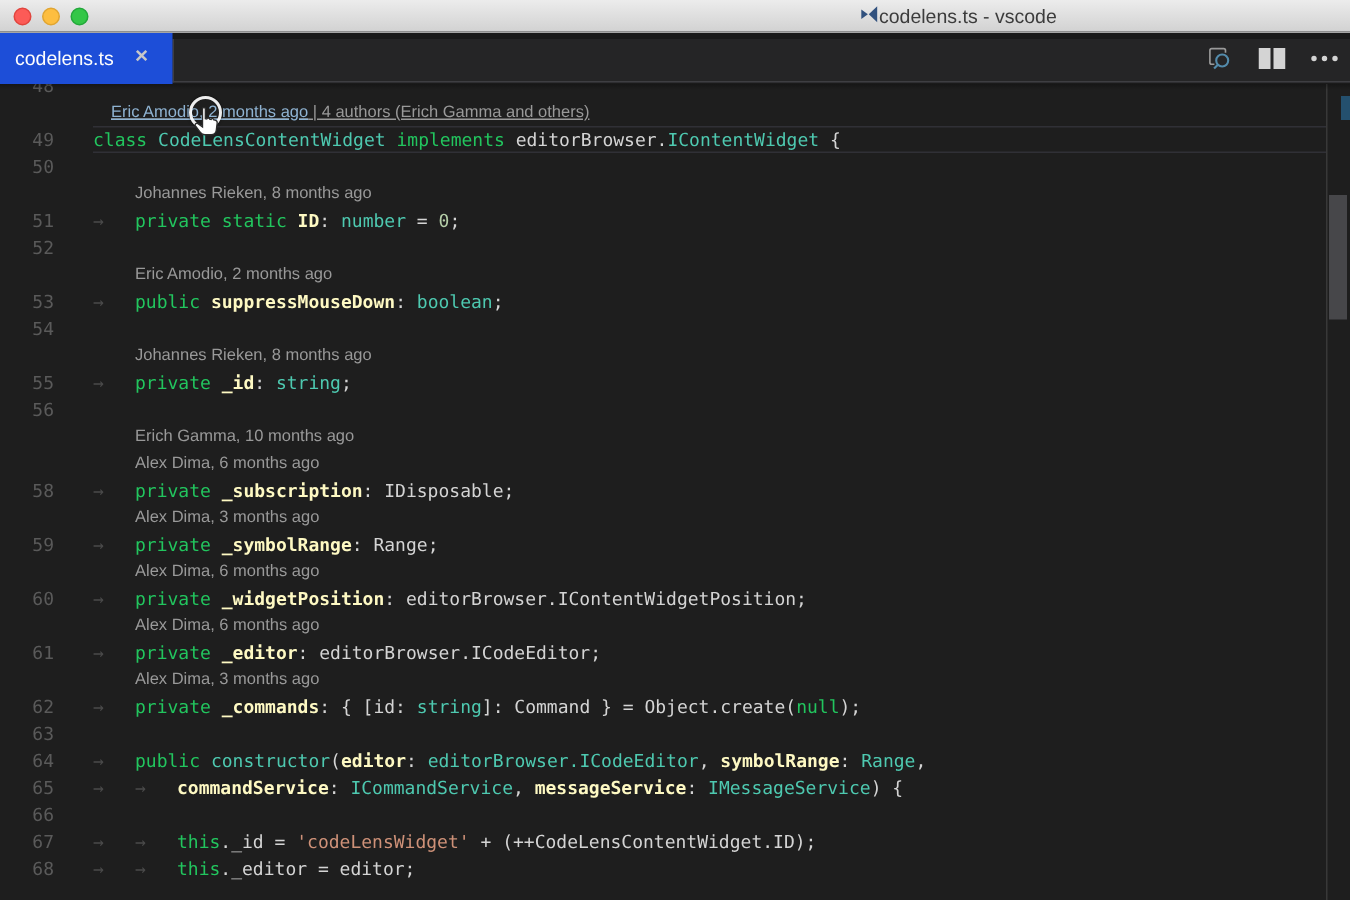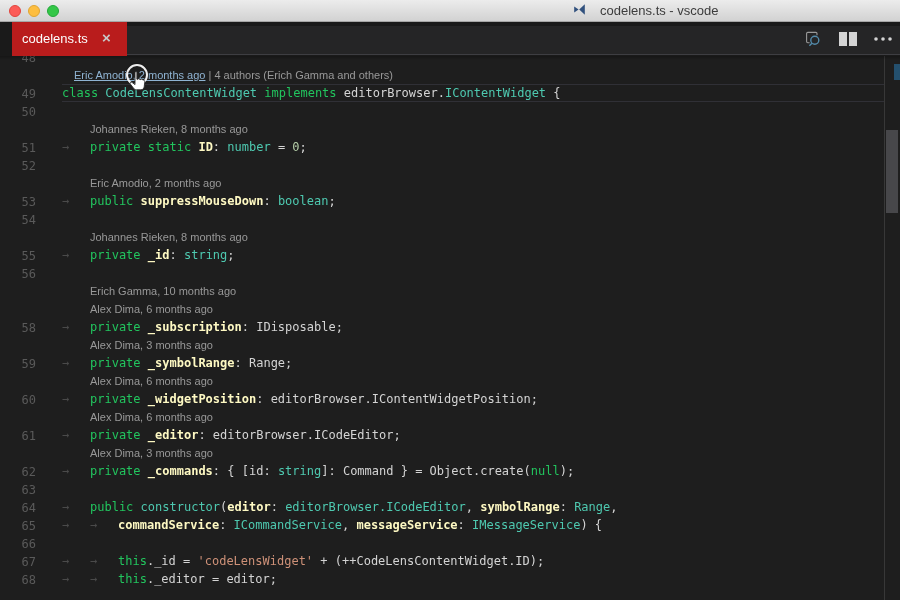--- a/index.html
+++ b/index.html
@@ -6,26 +6,26 @@
   .window{position:relative;width:900px;height:600px;overflow:hidden;background:#1e1e1e;
           font-family:"Liberation Sans",sans-serif;}
 
   
   .titlebar{position:absolute;top:0;left:0;width:900px;height:22px;
             background:linear-gradient(#ececec,#d2d2d2);border-bottom:1px solid #a6a6a6;box-sizing:border-box;}
   .tl{position:absolute;top:5px;width:12px;height:12px;border-radius:50%;box-sizing:border-box;}
   .tl.red{left:9px;background:#fc5b57;border:1px solid #e1453e;}
   .tl.yellow{left:28px;background:#fdbe40;border:1px solid #e0a532;}
   .tl.green{left:47px;background:#34c748;border:1px solid #23a83b;}
-  .title-group{position:absolute;left:573px;top:3px;display:flex;align-items:flex-start;gap:14px;}
+  .title-group{position:absolute;left:573px;top:3px;display:flex;align-items:flex-start;gap:0;}
   .win-title{font-size:13px;color:#3c3c3c;}
 
   
   .tabstrip{position:absolute;top:22px;left:0;width:900px;height:34px;background:#1a1a1a;}
-  .tab{position:absolute;left:12px;top:0;width:115px;height:34px;background:#b91c1c;}
+  .tab{position:absolute;left:0;top:0;width:115px;height:34px;background:#1d4ed8;}
   .tab-label{position:absolute;left:10px;top:9px;font-size:13px;color:#fdfdfd;}
   .tab-close{position:absolute;left:90px;top:8px;font-size:15px;font-weight:bold;color:#c8c8c8;line-height:16px;cursor:pointer;}
   .strip-rest{position:absolute;left:115px;top:4px;right:0;height:29px;background:#252526;
               border-left:1px solid #3e3e42;border-bottom:1px solid #3e3e42;box-sizing:border-box;}
   .tab-actions{position:absolute;right:6px;top:0;height:34px;display:flex;align-items:center;gap:13px;}
   .action-btn{display:inline-flex;align-items:center;justify-content:center;width:22px;height:22px;cursor:pointer;}
 
   
   .editor{position:absolute;top:56px;left:0;width:900px;height:544px;background:#1e1e1e;overflow:hidden;}
   .top-shadow{position:absolute;top:0;left:0;right:0;height:4px;
@@ -110,21 +110,21 @@
 
   <div class="editor">
     <div class="top-shadow"></div>
     <div id="rows">
         <div class="row code">
           <span class="gutter"><span class="lnum">48</span></span>
           <span class="content"></span>
         </div>
         <div class="row lens">
           <span class="gutter"><span class="lnum"></span></span>
-          <span class="content" style="padding-left: 12px;"><span class="lens-link">Eric Amodio, 2 months ago</span><span class="lens-text"> | 4 authors (Erich Gamma and others)</span></span>
+          <span class="content" style="padding-left: 12px; text-decoration: underline;"><span class="lens-link">Eric Amodio, 2 months ago</span><span class="lens-text"> | 4 authors (Erich Gamma and others)</span></span>
         </div>
         <div class="row code current">
           <span class="gutter"><span class="lnum">49</span></span>
           <span class="cur-border"></span>
           <span class="content"><span class="tok-kw">class</span><span class="tok-pl"> </span><span class="tok-ty">CodeLensContentWidget</span><span class="tok-pl"> </span><span class="tok-kw">implements</span><span class="tok-pl"> editorBrowser.</span><span class="tok-ty">IContentWidget</span><span class="tok-pl"> {</span></span>
         </div>
         <div class="row code">
           <span class="gutter"><span class="lnum">50</span></span>
           <span class="content"></span>
         </div>

